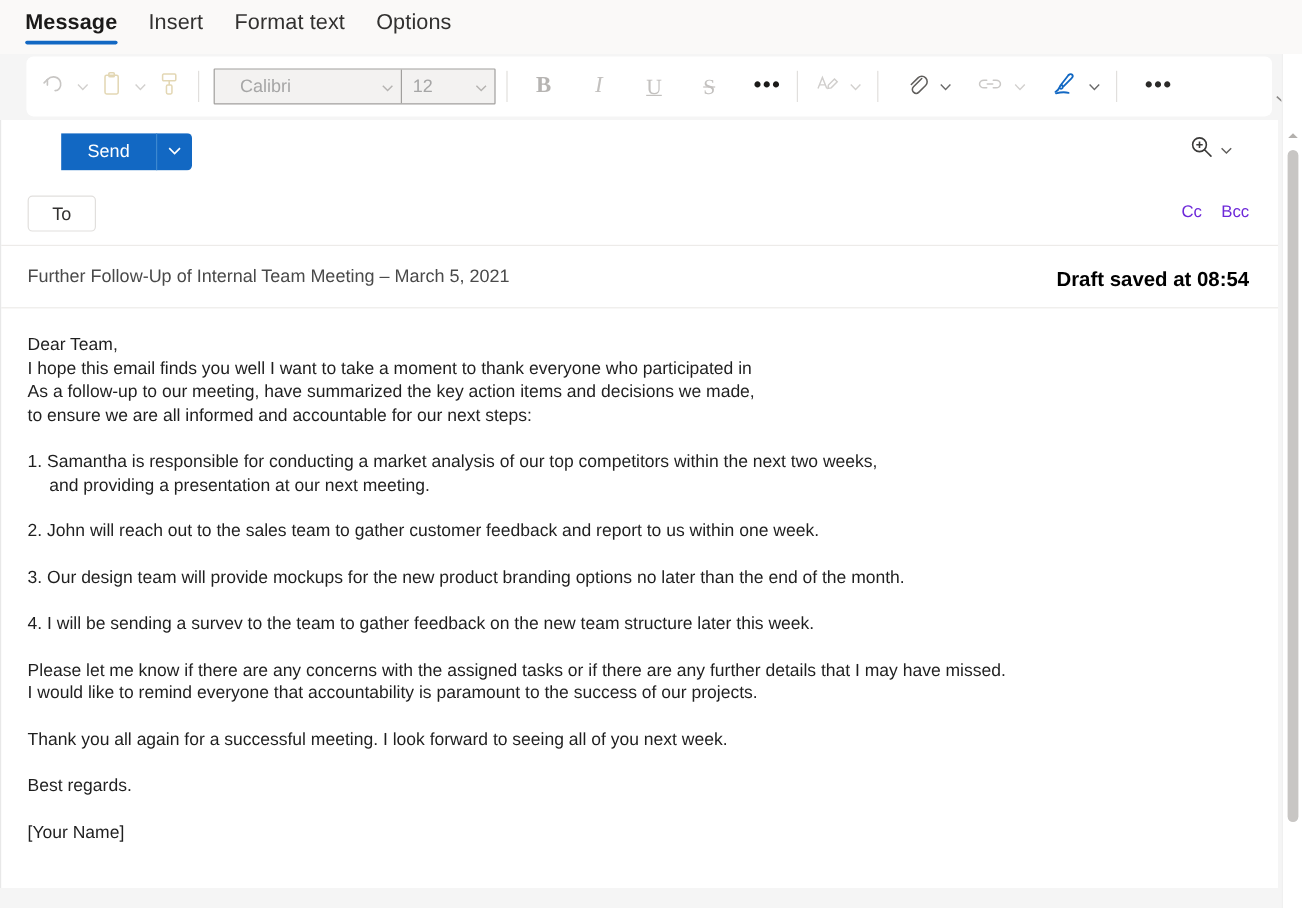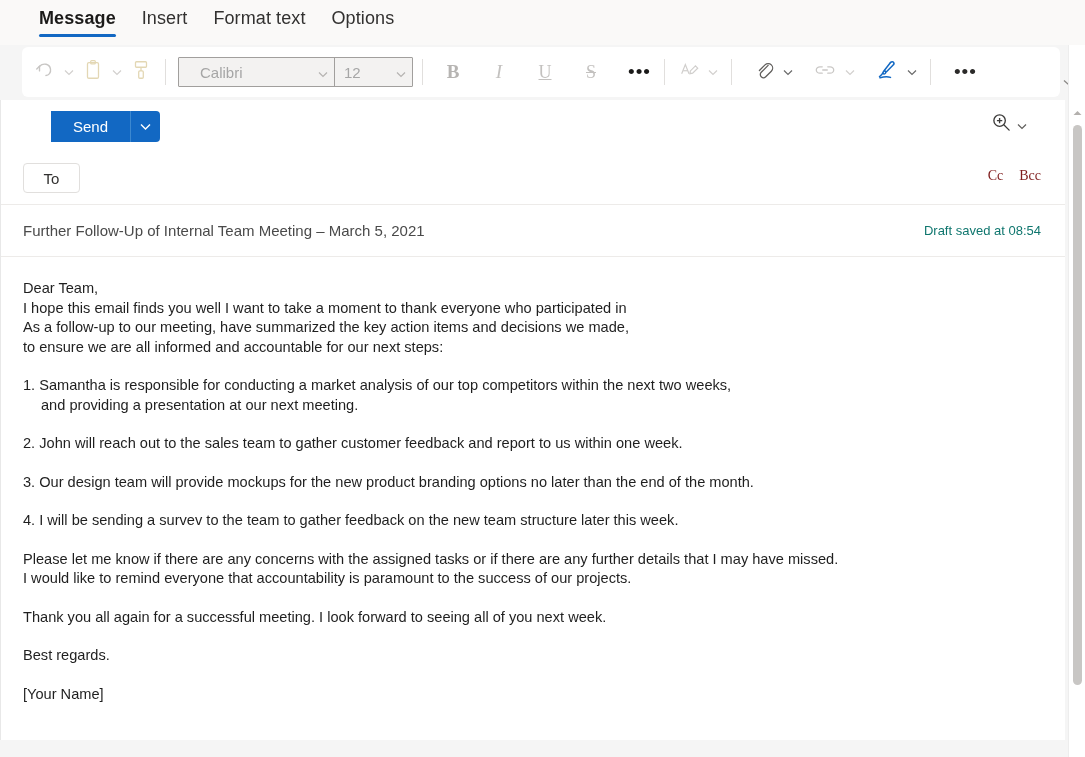--- a/index.html
+++ b/index.html
@@ -16,21 +16,21 @@
     background: #f5f5f5;
     overflow: hidden;
   }
 
   
   .tabstrip {
     position: absolute; left: 0; top: 0;
     width: 1085px; height: 45px;
     background: #faf9f8;
     display: flex; align-items: flex-start;
-    padding-left: 26px;
+    padding-left: 8px;
   }
   .tab {
     position: relative;
     padding: 8px 13px 0 13px;
     height: 45px;
     font-size: 18px;
     color: #323130;
     letter-spacing: .1px;
     cursor: pointer;
     white-space: nowrap;
@@ -165,39 +165,38 @@
     display: flex; align-items: center; justify-content: center;
     font-size: 15px; color: #323130;
     background: #ffffff;
     cursor: text;
   }
   .ccbcc {
     position: absolute; right: 24px; top: 16px;
     display: flex; gap: 16px;
   }
   .ccbcc span {
-    font-size: 14px; color: #7f1d1d;
-    cursor: pointer;
-    font-family: Liberation Serif, serif;
+    font-size: 14px; color: #6d28d9;
+    cursor: pointer;
   }
 
   .subjectrow {
     position: relative;
     height: 52px;
     display: flex; align-items: center;
     padding-left: 22px;
     border-bottom: 1px solid #edebe9;
   }
   .subject {
     font-size: 15px; color: #4a4a4a;
     cursor: text;
   }
   .draft {
     position: absolute; right: 24px; top: 18px;
-    font-size: 13px; color: #0f766e;
+    font-size: 17px; color: #000000; font-weight: bold;
   }
 
   .body {
     padding: 22px 22px 0 22px;
     font-size: 14.6px;
     color: #1f1f1f;
     line-height: 19.5px;
     cursor: text;
   }
   .body p { margin: 0; }

